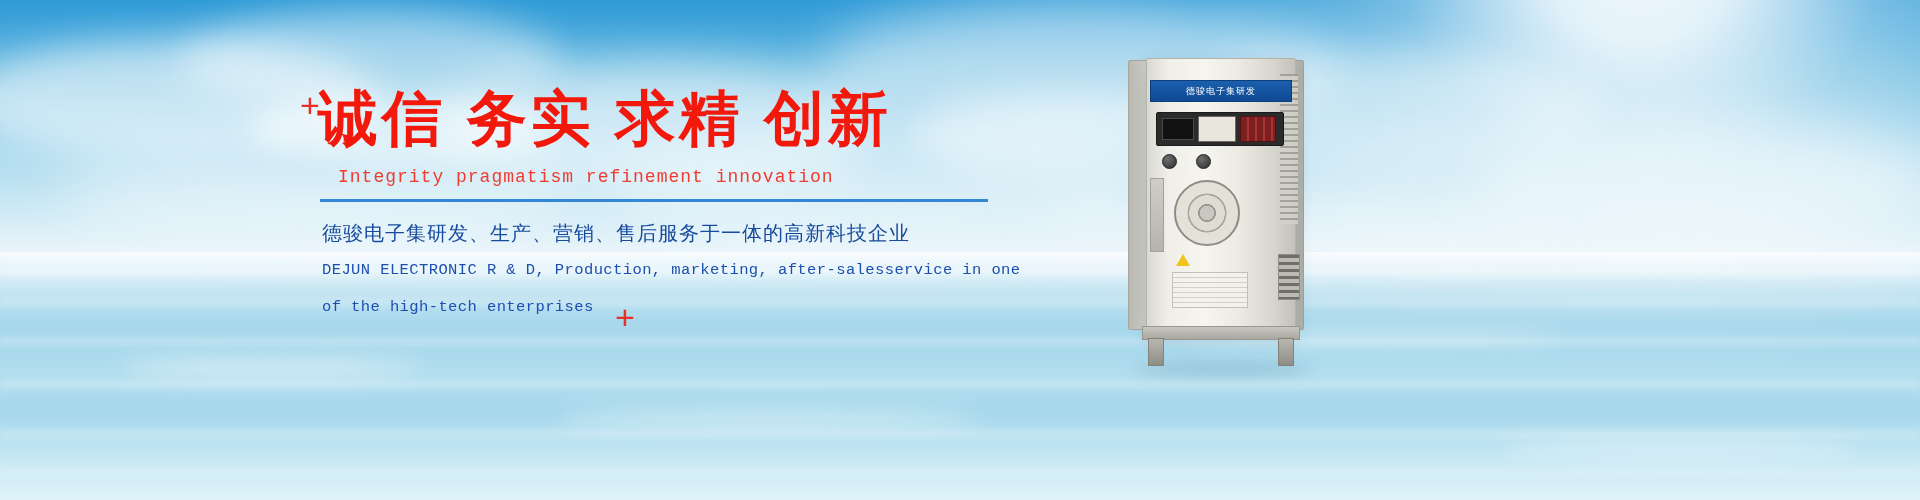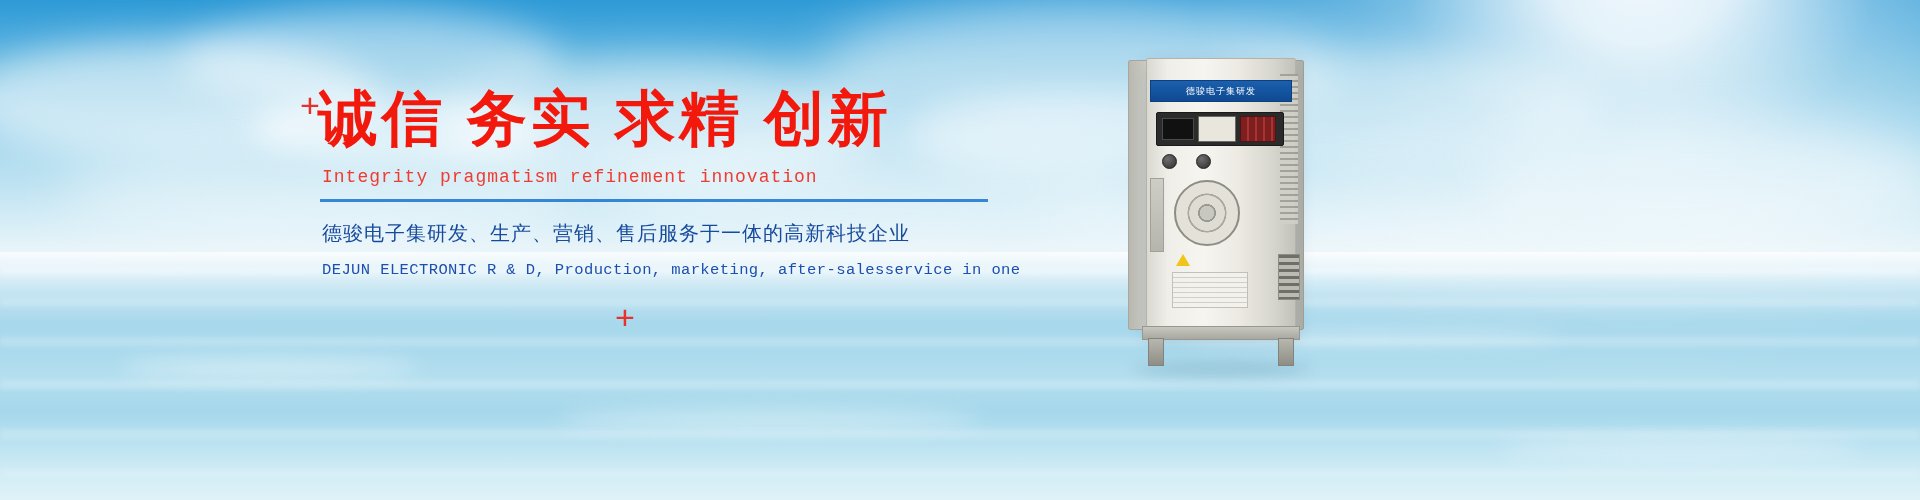--- a/index.html
+++ b/index.html
@@ -90,21 +90,21 @@
     margin:0;
     color:#f2180c;
     font-family:"Liberation Sans",sans-serif;
     font-size:60px;
     font-weight:700;
     letter-spacing:4px;
     line-height:1.15;
     white-space:nowrap;
   }
   .headline-en{
-    margin:14px 0 0 4px;
+    margin:14px 0 0 20px;
     color:#ef3b30;
     font-family:"Liberation Mono",monospace;
     font-size:18px;
     letter-spacing:1px;
     white-space:nowrap;
   }
   .rule{
     margin:12px 0 0 2px;
     width:668px;height:3px;
     background:#2b7fd4;
@@ -240,20 +240,21 @@
 
   <span class="cross cross-1">+</span>
   <span class="cross cross-2">+</span>
 
   <div class="copy">
     <h1 class="headline">诚信 务实 求精 创新</h1>
     <div class="headline-en">Integrity  pragmatism  refinement  innovation</div>
     <div class="rule"></div>
     <div class="sub-cn">德骏电子集研发、生产、营销、售后服务于一体的高新科技企业</div>
     <div class="sub-en">DEJUN ELECTRONIC R &amp; D, Production, marketing, after-salesservice in one</div>
+    <div class="sub-en">of the high-tech enterprises</div>
   </div>
 
   <div class="machine">
     <div class="m-shadow"></div>
     <div class="m-left"></div>
     <div class="m-right"></div>
     <div class="m-body"></div>
     <div class="m-vents"></div>
     <div class="m-label">德骏电子集研发</div>
     <div class="m-panel">

